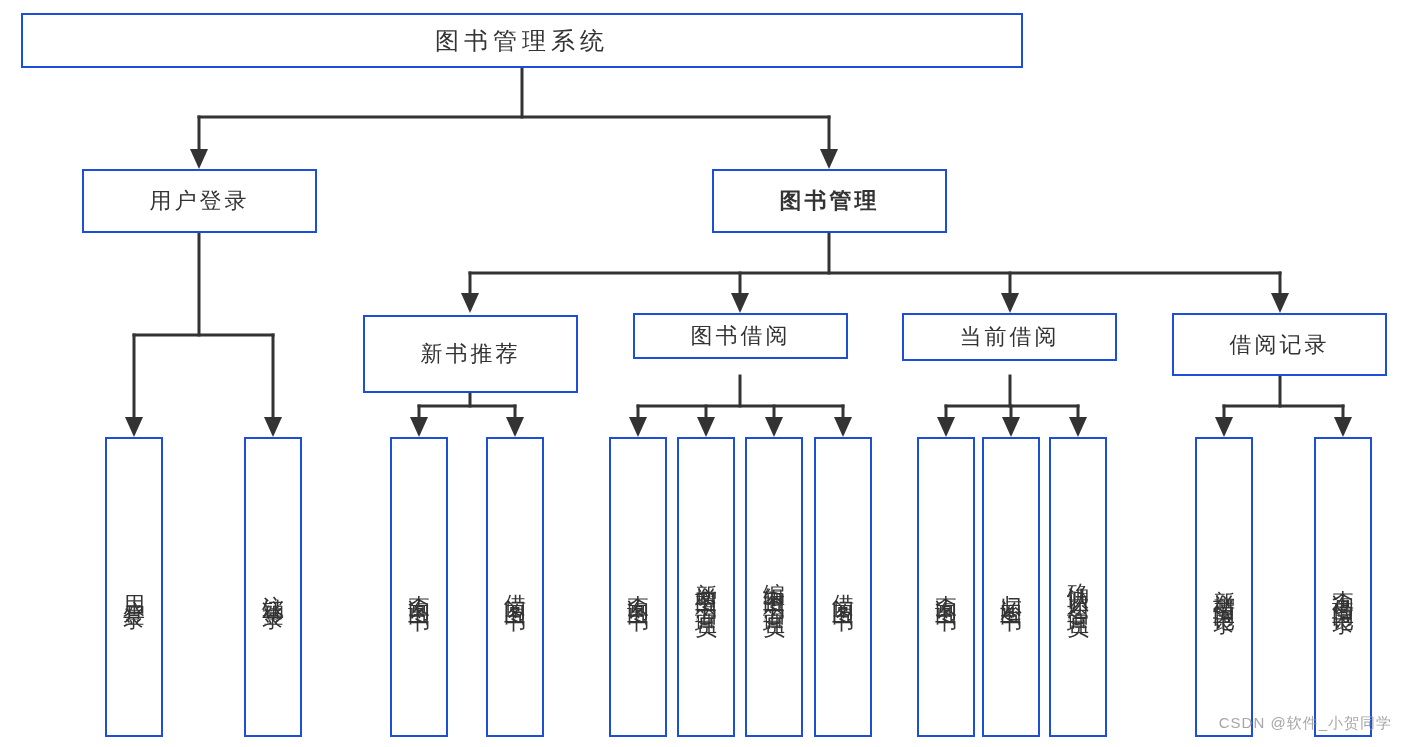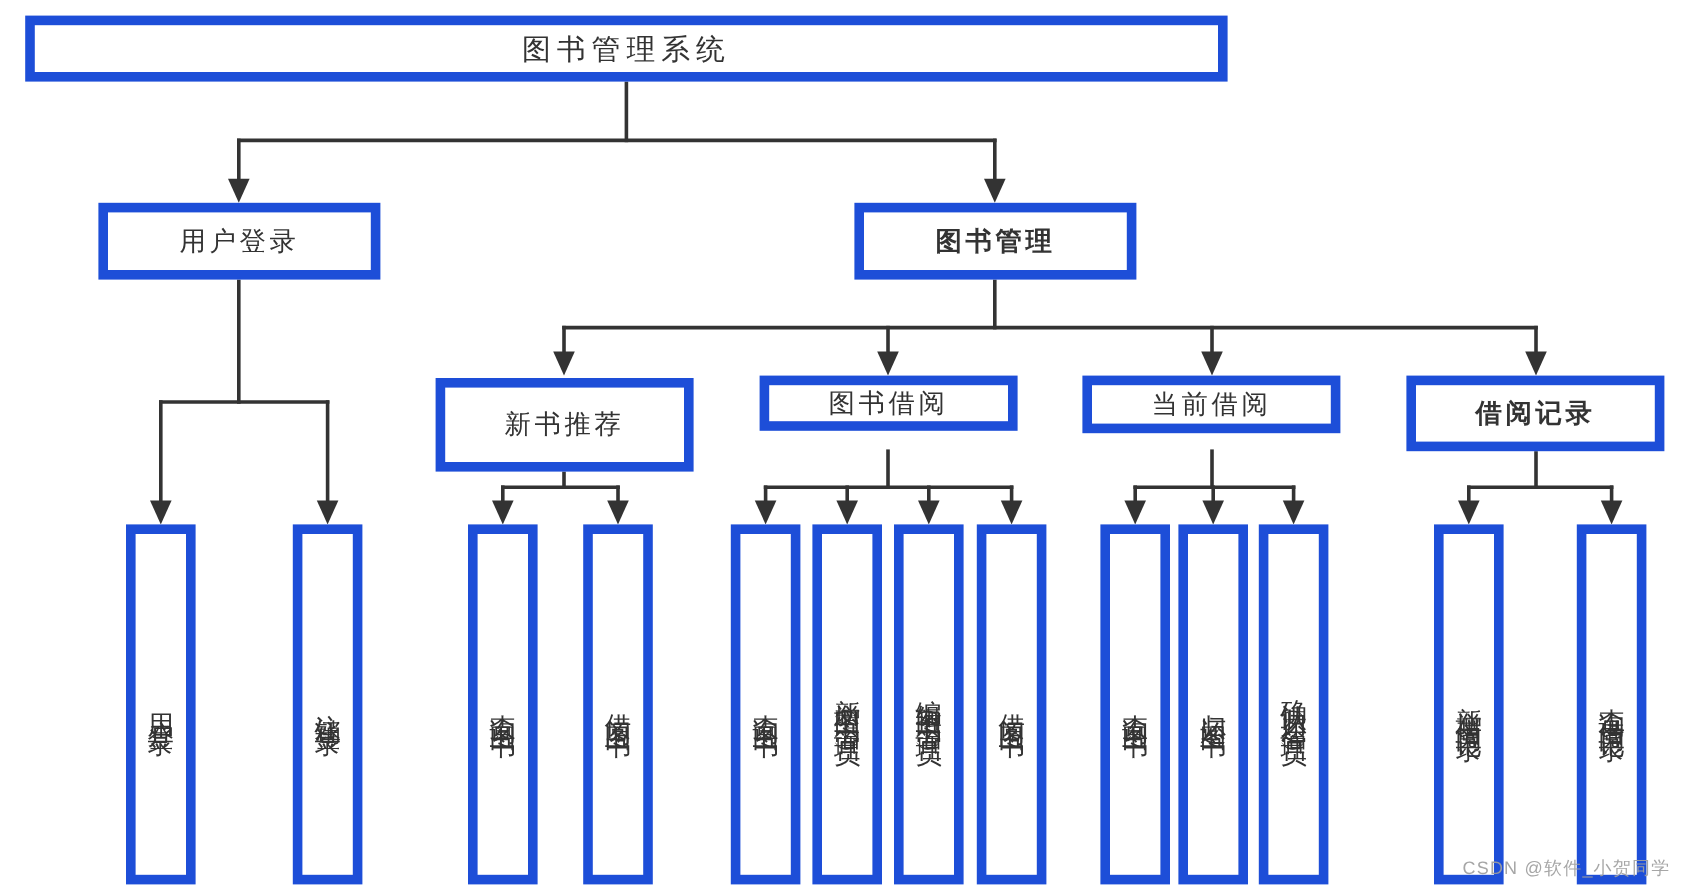--- a/index.html
+++ b/index.html
@@ -6,21 +6,21 @@
   #stage{
     position:relative;
     width:1405px;height:747px;
     background:#ffffff;
     font-family:"Liberation Sans", sans-serif;
     overflow:hidden;
   }
   #wires{position:absolute;left:0;top:0;z-index:0;}
   .box{
     position:absolute;box-sizing:border-box;
-    border:8px solid #1d4ed8;background:#ffffff;
+    border:2px solid #1d4ed8;background:#ffffff;
     display:flex;align-items:center;justify-content:center;
     color:#333333;z-index:1;
   }
   .hlabel{font-size:22px;letter-spacing:3px;white-space:nowrap;}
   .root .hlabel{font-size:24px;letter-spacing:5px;}
   .vlabel{
     writing-mode:vertical-rl;
     text-orientation:mixed;
     font-size:22px;letter-spacing:5px;
     line-height:1;white-space:nowrap;
@@ -119,21 +119,21 @@
 
   <div class="box" style="left:363px;top:315px;width:215px;height:78px;">
     <span class="hlabel">新书推荐</span>
   </div>
   <div class="box" style="left:633px;top:313px;width:215px;height:46px;">
     <span class="hlabel">图书借阅</span>
   </div>
   <div class="box" style="left:902px;top:313px;width:215px;height:48px;">
     <span class="hlabel">当前借阅</span>
   </div>
-  <div class="box" style="left:1172px;top:313px;width:215px;height:63px;font-weight:bold;">
+  <div class="box" style="left:1172px;top:313px;width:215px;height:63px;">
     <span class="hlabel">借阅记录</span>
   </div>
 
   <div class="box" style="left:105px;top:437px;width:58px;height:300px;">
     <span class="vlabel">用户登录</span>
   </div>
   <div class="box" style="left:244px;top:437px;width:58px;height:300px;">
     <span class="vlabel">注销登录</span>
   </div>
 

